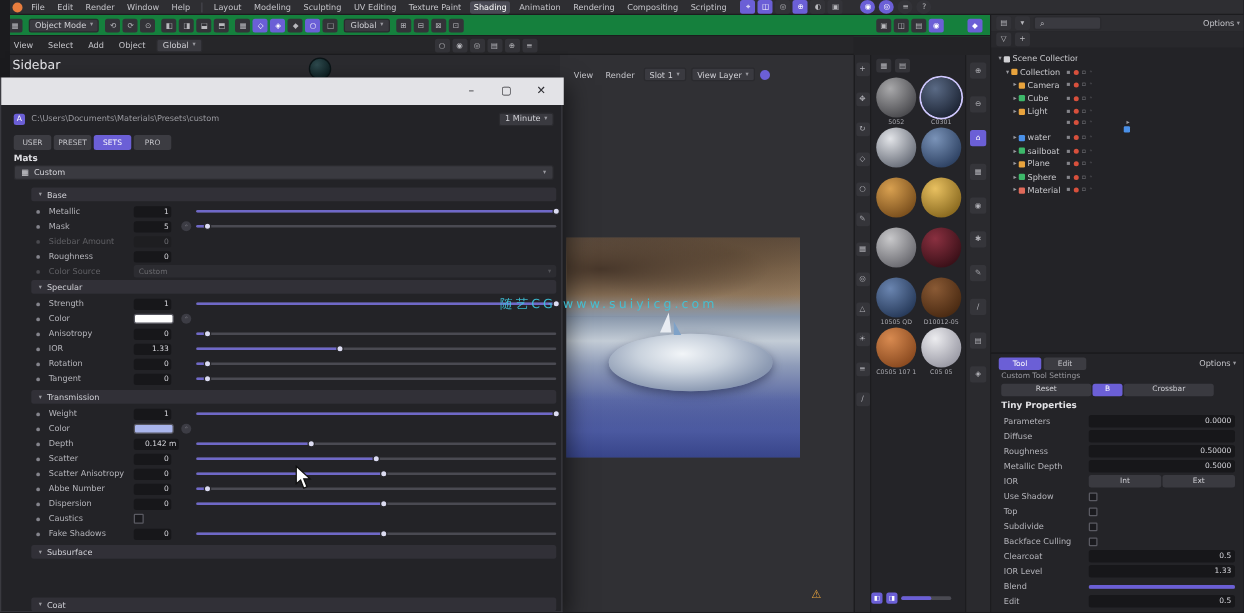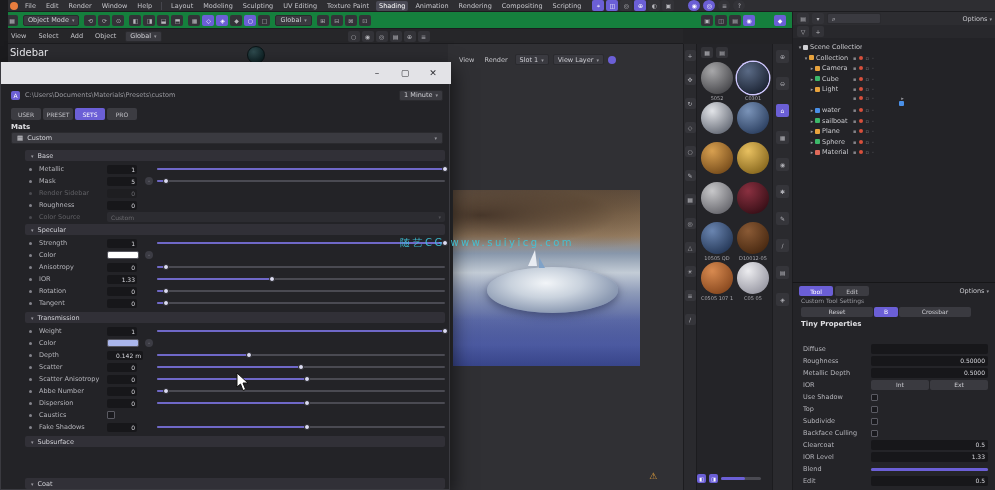--- a/index.html
+++ b/index.html
@@ -429,20 +429,24 @@
         <span>Options</span>
         <span class="caret">▾</span>
       </div>
       <div style="position: absolute; left: 8px; top: 14px; font-size: 6px; color: rgb(154, 154, 160);">Custom Tool Settings</div>
       <div style="position: absolute; left: 8px; top: 24px; width: 170px; height: 10px; display: flex; gap: 1px;">
         <div style="flex: 3 1 0%; background: rgb(58, 58, 64); border-radius: 2px; font-size: 6px; color: rgb(207, 207, 212); text-align: center; line-height: 10px;">Reset</div>
         <div style="flex: 1 1 0%; background: rgb(107, 95, 214); border-radius: 2px; font-size: 6px; color: rgb(255, 255, 255); text-align: center; line-height: 10px;">B</div>
         <div style="flex: 3 1 0%; background: rgb(58, 58, 64); border-radius: 2px; font-size: 6px; color: rgb(207, 207, 212); text-align: center; line-height: 10px;">Crossbar</div>
       </div>
       <div style="position: absolute; left: 8px; top: 37px; font-size: 7px; font-weight: bold; color: rgb(224, 224, 228);">Tiny Properties</div>
+      <div class="prow" style="top: 48px;">
+        <div class="plabel">Parameters</div>
+        <div class="pval">0.0000</div>
+      </div>
       <div class="prow" style="top: 60px;">
         <div class="plabel">Diffuse</div>
         <div class="pval"></div>
       </div>
       <div class="prow" style="top: 72px;">
         <div class="plabel">Roughness</div>
         <div class="pval">0.50000</div>
       </div>
       <div class="prow" style="top: 84px;">
         <div class="plabel">Metallic Depth</div>
@@ -536,21 +540,21 @@
           <div class="dlabel">Mask</div>
           <div class="dval">5</div>
           <div class="ddrop">◦</div>
           <div class="dtrack">
             <div class="dfill" style="width: 3%;"></div>
             <div class="dhandle" style="left: 3%;"></div>
           </div>
         </div>
         <div class="drow disabled" style="top: 125px;">
           <div class="dsock"></div>
-          <div class="dlabel">Render Sidebar</div>
+          <div class="dlabel">Sidebar Amount</div>
           <div class="dval">0</div>
         </div>
         <div class="drow" style="top: 137px;">
           <div class="dsock"></div>
           <div class="dlabel">Roughness</div>
           <div class="dval">0</div>
         </div>
         <div class="drow disabled" style="top: 149px;">
           <div class="dsock"></div>
           <div class="dlabel">Color Source</div>

